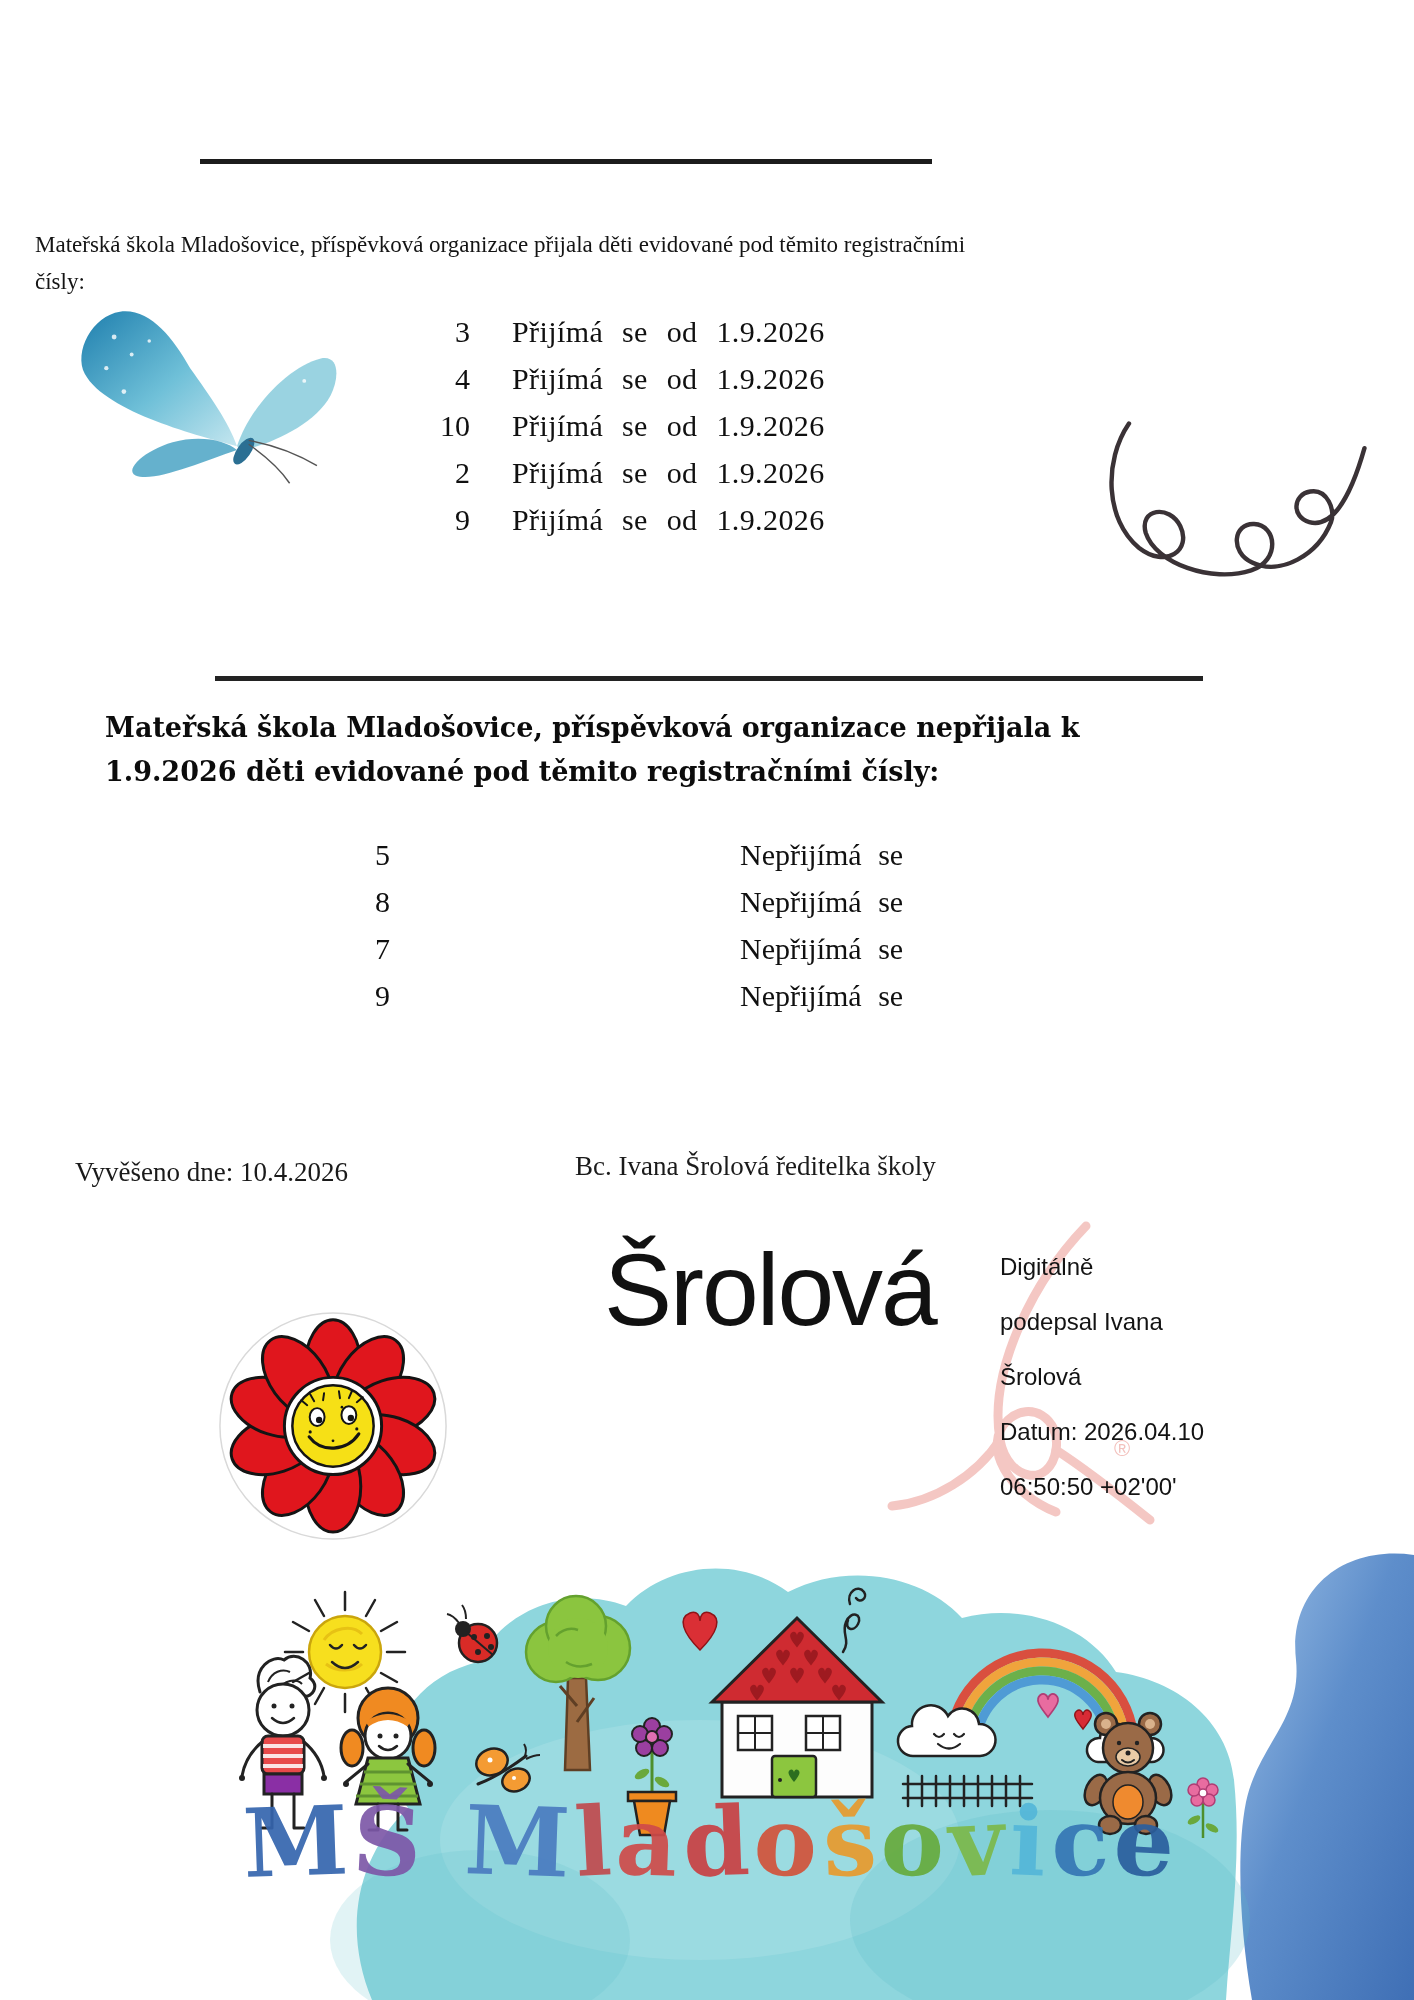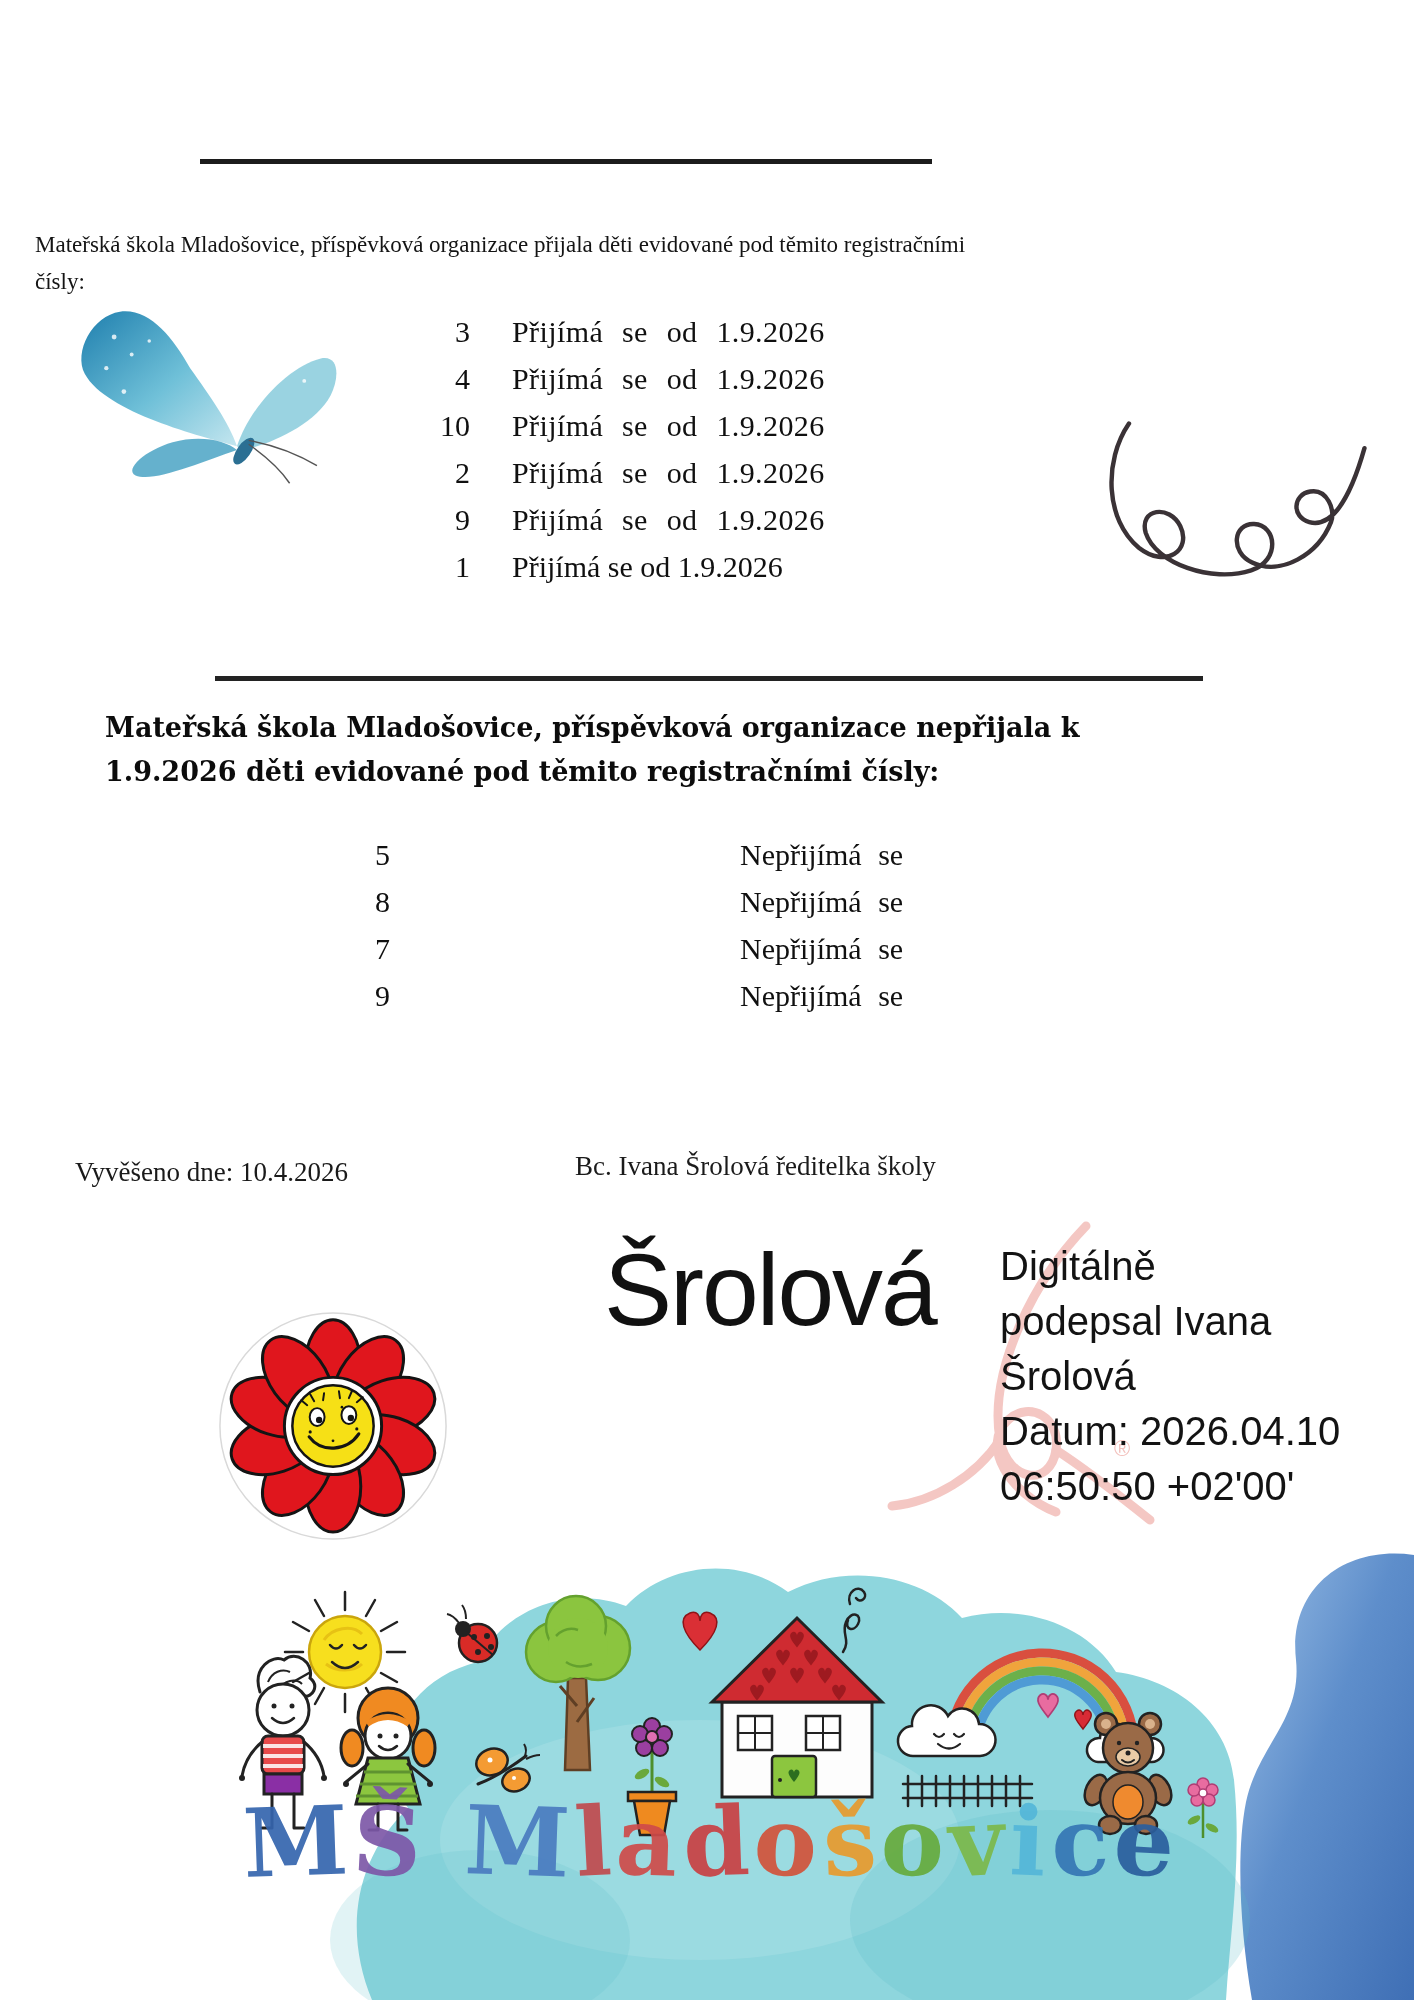--- a/index.html
+++ b/index.html
@@ -18,21 +18,21 @@
   #rejected-list .reg-status{margin-left:350px;word-spacing:9px;}
   .separator{position:absolute;left:215px;top:676px;width:988px;height:5px;background:#232323;}
   .rejected-heading{position:absolute;left:105px;top:706px;font-family:"DejaVu Serif",serif;
         font-weight:700;font-size:27px;line-height:44px;white-space:nowrap;color:#0c0c0c;}
   .posted{position:absolute;left:75px;top:1157px;font-size:27px;}
   .signatory{position:absolute;left:575px;top:1151px;font-size:27px;}
   .sig-flourish{position:absolute;left:858px;top:1218px;width:335px;height:310px;z-index:1;}
   .sig-name{position:absolute;left:604px;top:1232px;font-family:"Liberation Sans",sans-serif;
         font-size:102px;line-height:116px;letter-spacing:-2px;color:#111;z-index:2;}
   .sig-details{position:absolute;left:1000px;top:1239px;font-family:"Liberation Sans",sans-serif;
-        font-size:40px;line-height:55px;color:#131313;z-index:2;}
+        font-size:24px;line-height:55px;color:#131313;z-index:2;}
   .registered-mark{position:absolute;left:1114px;top:1436px;font-family:"Liberation Sans",sans-serif;
         font-size:22px;color:var(--swirl-pink,#f3c1bd);z-index:1;}
   .butterfly-img{position:absolute;left:52px;top:298px;width:290px;height:195px;}
   .squiggle-img{position:absolute;left:1086px;top:394px;width:284px;height:202px;}
   .flower-img{position:absolute;left:212px;top:1302px;width:243px;height:243px;}
   .bottom-art{position:absolute;left:0;top:1540px;width:1414px;height:460px;}
   #school-name{position:absolute;left:243px;top:1786px;font-family:"DejaVu Serif",serif;
         font-weight:700;font-size:95px;letter-spacing:5px;white-space:nowrap;z-index:3;}
   .crayon{display:inline-block;opacity:.92;}
 </style>
@@ -72,21 +72,20 @@
   <svg class="squiggle-img" viewBox="0 0 285 205">
     <path d="M42,30 C16,68 18,128 52,156 C80,178 106,158 94,134 C83,112 52,116 59,141 C69,172 126,192 166,179 C196,169 192,133 169,132 C148,131 144,160 167,171 C196,185 234,163 247,130 C252,118 243,96 226,99 C208,102 207,125 225,130 C247,136 266,108 281,55" stroke="#3a3236" stroke-width="4.5" fill="none" stroke-linecap="round"></path>
   </svg>
 
   <div id="accepted-list">
       <div class="list-row wide"><span class="reg-num">3</span><span class="reg-status">Přijímá se od 1.9.2026</span></div>
       <div class="list-row wide"><span class="reg-num">4</span><span class="reg-status">Přijímá se od 1.9.2026</span></div>
       <div class="list-row wide"><span class="reg-num">10</span><span class="reg-status">Přijímá se od 1.9.2026</span></div>
       <div class="list-row wide"><span class="reg-num">2</span><span class="reg-status">Přijímá se od 1.9.2026</span></div>
       <div class="list-row wide"><span class="reg-num">9</span><span class="reg-status">Přijímá se od 1.9.2026</span></div>
-      <div class="list-row"><span class="reg-num">1</span><span class="reg-status">Přijímá se od 1.9.2026</span></div>
     </div>
 
   <div class="separator"></div>
 
   <div class="rejected-heading">
     <div>Mateřská škola Mladošovice, příspěvková organizace nepřijala k</div>
     <div>1.9.2026 děti evidované pod těmito registračními čísly:</div>
   </div>
 
   <div id="rejected-list">

